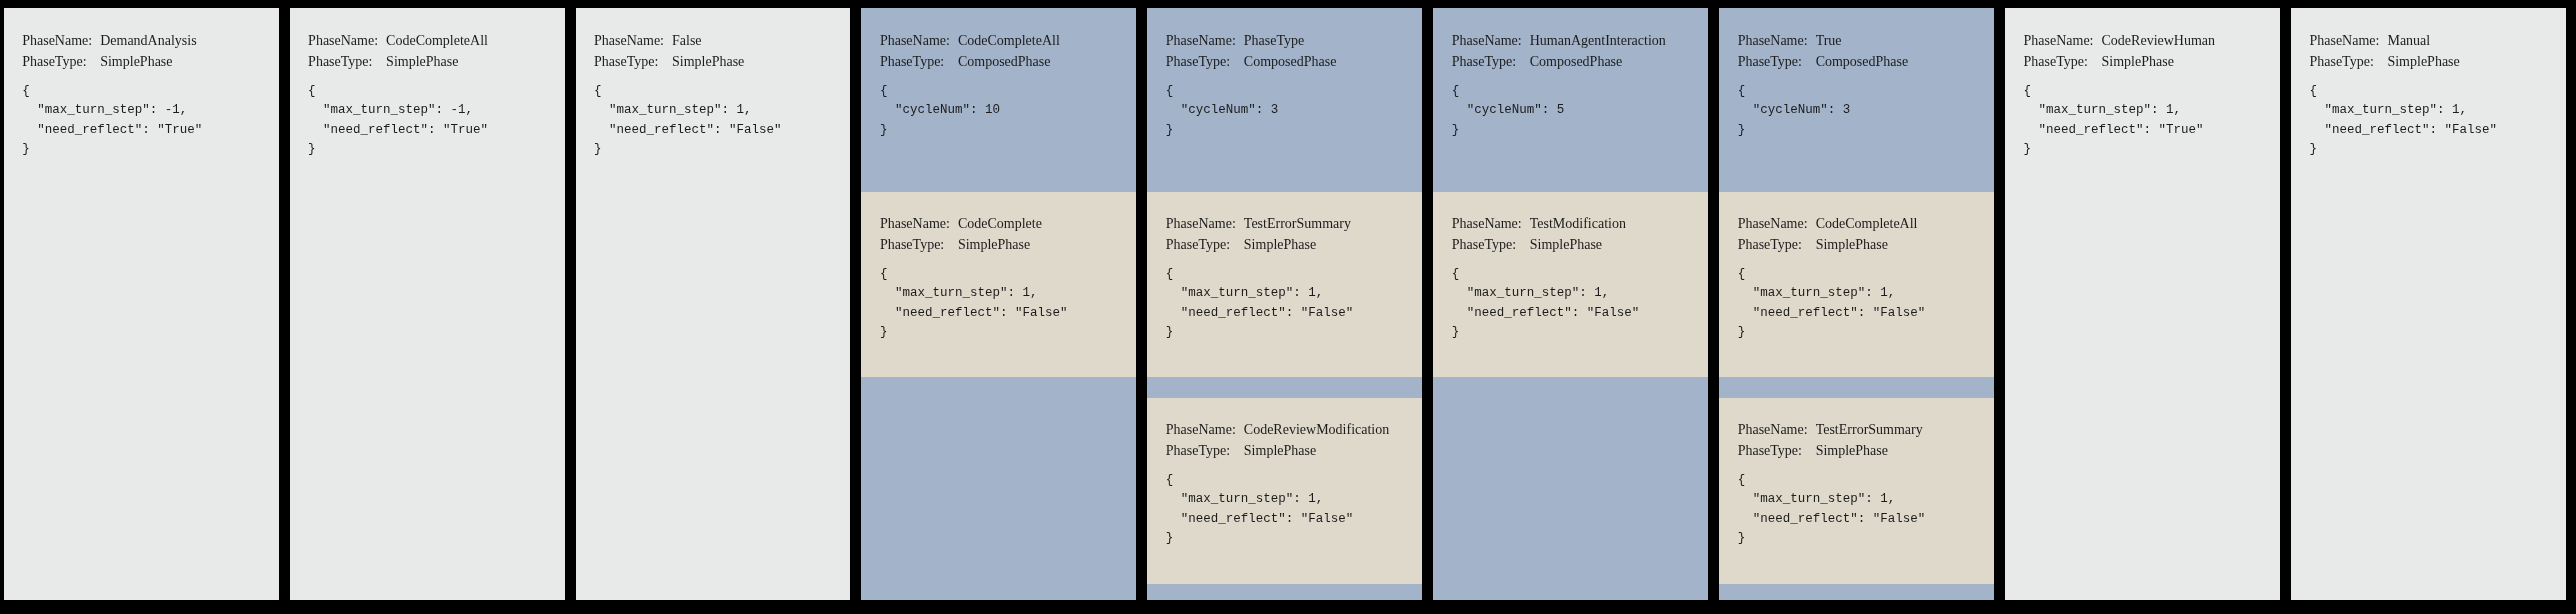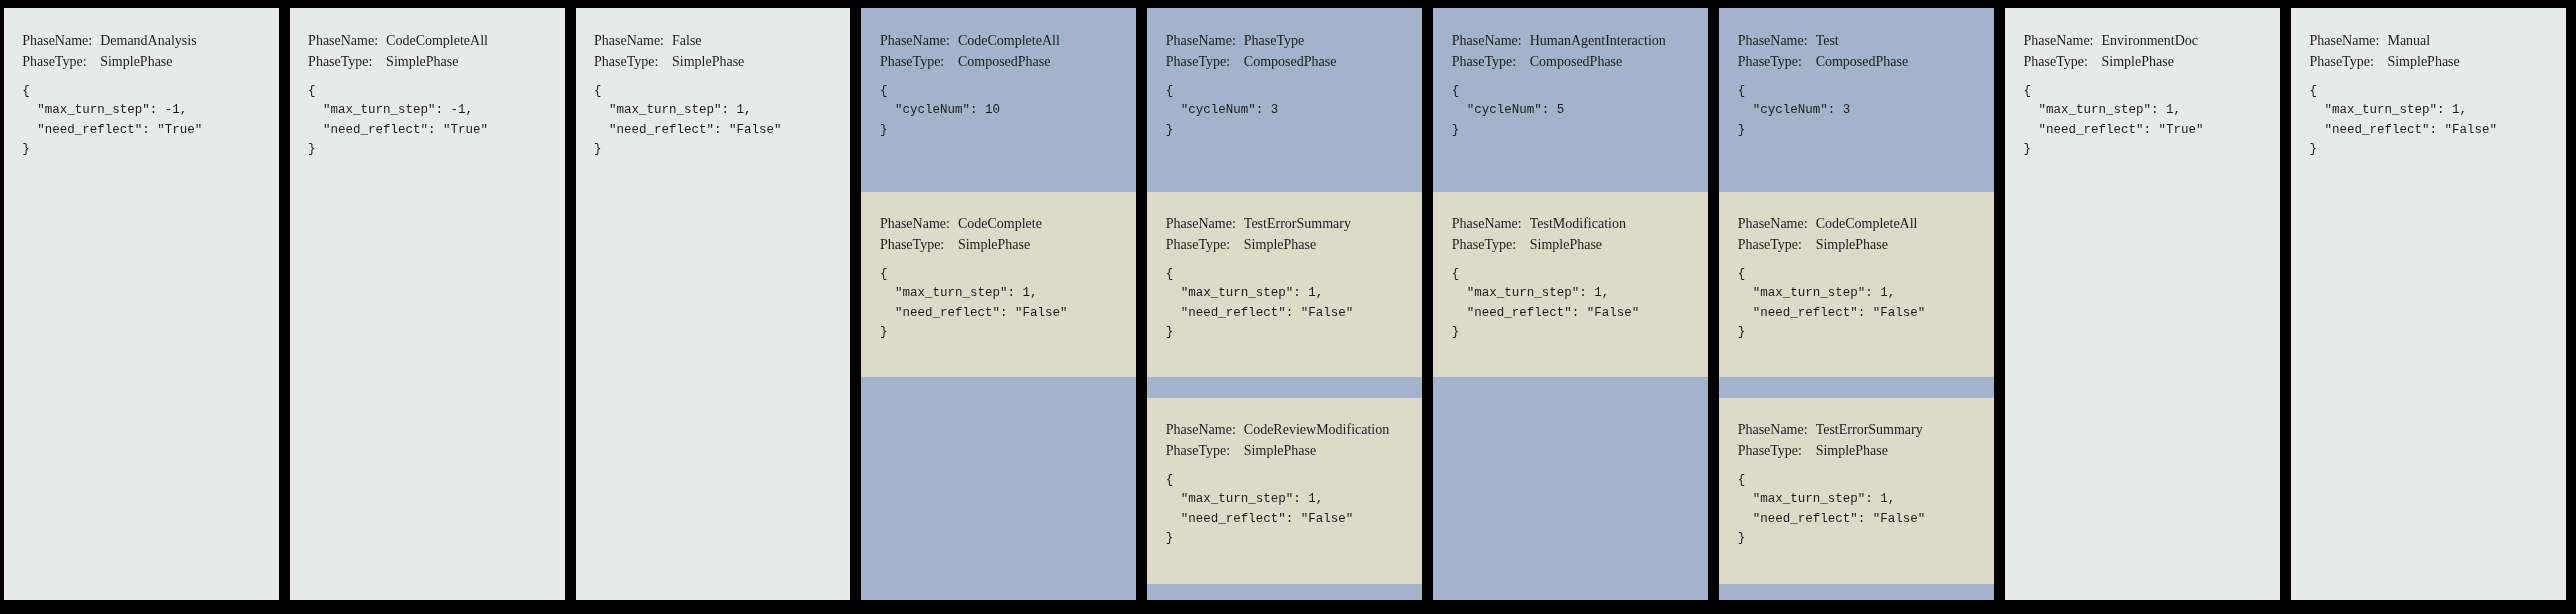--- a/index.html
+++ b/index.html
@@ -216,21 +216,21 @@
   "need_reflect": "False"
 }</pre>
     </div>
     <div class="filler"></div>
   </div>
 
   <div class="col composed">
     <div class="ph-head">
       <div class="row">
         <span class="lbl">PhaseName:</span>
-        <span class="val">Test</span>
+        <span class="val">True</span>
       </div>
       <div class="row">
         <span class="lbl">PhaseType:</span>
         <span class="val">ComposedPhase</span>
       </div>
       <pre class="cfg">{
   "cycleNum": 3
 }</pre>
     </div>
     <div class="sub">
@@ -262,21 +262,21 @@
   "need_reflect": "False"
 }</pre>
     </div>
     <div class="filler"></div>
   </div>
 
   <div class="col simple">
     <div class="ph-head">
       <div class="row">
         <span class="lbl">PhaseName:</span>
-        <span class="val">EnvironmentDoc</span>
+        <span class="val">CodeReviewHuman</span>
       </div>
       <div class="row">
         <span class="lbl">PhaseType:</span>
         <span class="val">SimplePhase</span>
       </div>
       <pre class="cfg">{
   "max_turn_step": 1,
   "need_reflect": "True"
 }</pre>
     </div>

